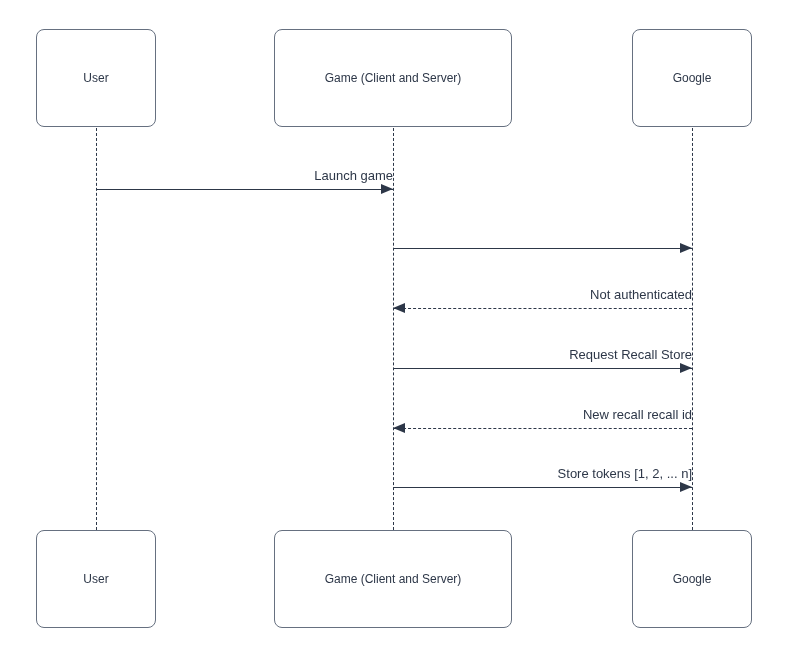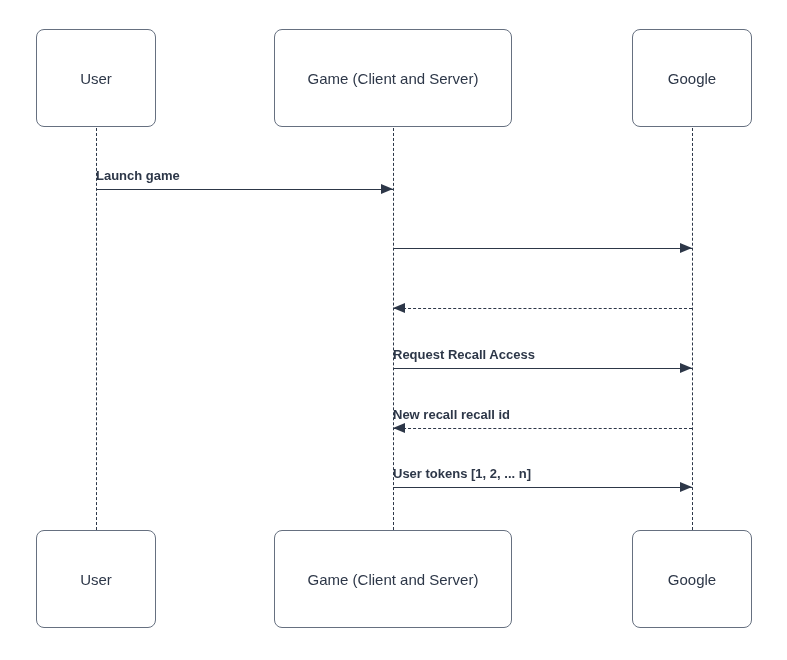--- a/index.html
+++ b/index.html
@@ -18,21 +18,21 @@
   .actor-box {
     position: absolute;
     box-sizing: border-box;
     height: 98px;
     background: #ffffff;
     border: 1px solid #667080;
     border-radius: 8px;
     display: flex;
     align-items: center;
     justify-content: center;
-    font-size: 15px;
+    font-size: 12px;
     color: #2d3748;
     z-index: 2;
   }
   .lifeline {
     position: absolute;
     top: 128px;
     height: 402px;
     width: 0;
     border-left: 1.6px dashed #2d3748;
     z-index: 1;
@@ -49,23 +49,23 @@
     bottom: 0;
     height: 0;
   }
   .msg-line.solid  { border-top: 1.6px solid #2d3748; }
   .msg-line.dashed { border-top: 1.6px dashed #2d3748; }
   .msg-label {
     position: absolute;
     left: 0;
     right: 0;
     bottom: 7px;
-    text-align: left;
+    text-align: right;
     font-size: 13px;
-    font-weight: bold;
+    font-weight: normal;
     color: #2d3748;
     white-space: nowrap;
   }
   .arrowhead {
     position: absolute;
     width: 0;
     height: 0;
     bottom: -4px;
     border-top: 5px solid transparent;
     border-bottom: 5px solid transparent;
@@ -113,35 +113,36 @@
     <div class="msg-line solid"></div>
     <div class="arrowhead right"></div>
   </div>
 
   <div class="message" style="left:393px; top:223px; width:299px;">
     <div class="msg-line solid"></div>
     <div class="arrowhead right"></div>
   </div>
 
   <div class="message" style="left:393px; top:283px; width:299px;">
+    <div class="msg-label">Not authenticated</div>
     <div class="msg-line dashed"></div>
     <div class="arrowhead left"></div>
   </div>
 
   <div class="message" style="left:393px; top:343px; width:299px;">
-    <div class="msg-label">Request Recall Access</div>
+    <div class="msg-label">Request Recall Store</div>
     <div class="msg-line solid"></div>
     <div class="arrowhead right"></div>
   </div>
 
   <div class="message" style="left:393px; top:403px; width:299px;">
     <div class="msg-label">New recall recall id</div>
     <div class="msg-line dashed"></div>
     <div class="arrowhead left"></div>
   </div>
 
   <div class="message" style="left:393px; top:462px; width:299px;">
-    <div class="msg-label">User tokens [1, 2, ... n]</div>
+    <div class="msg-label">Store tokens [1, 2, ... n]</div>
     <div class="msg-line solid"></div>
     <div class="arrowhead right"></div>
   </div>
 
 </div>
 
 </body></html>

